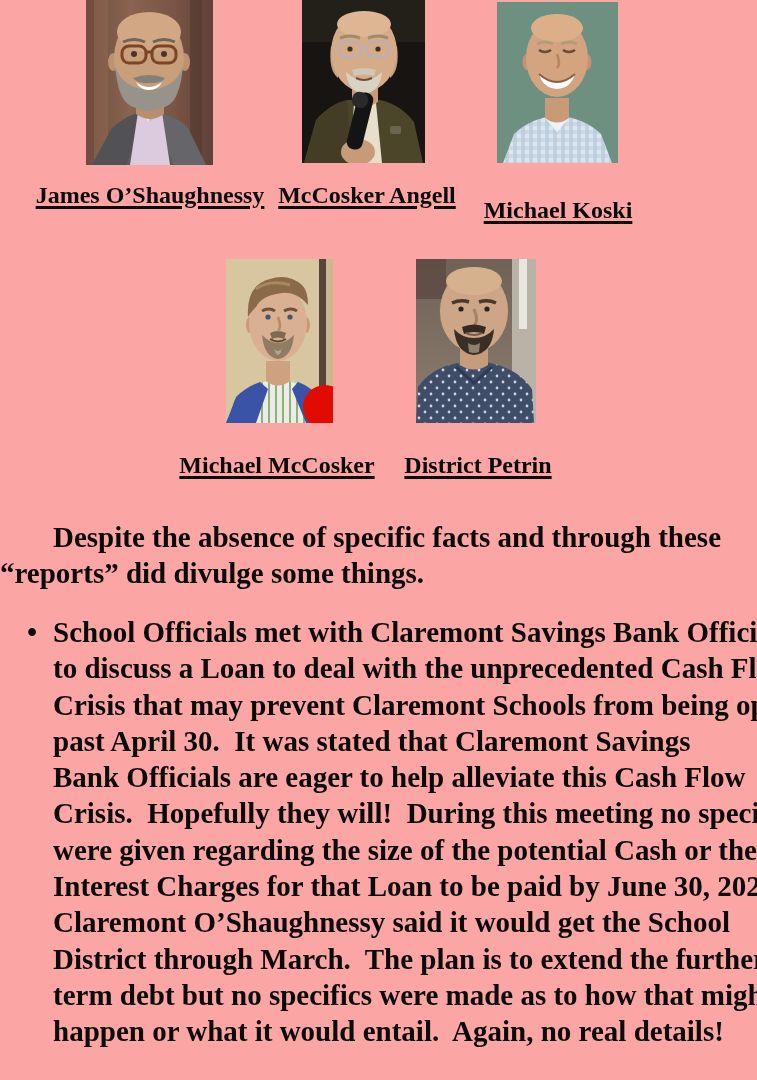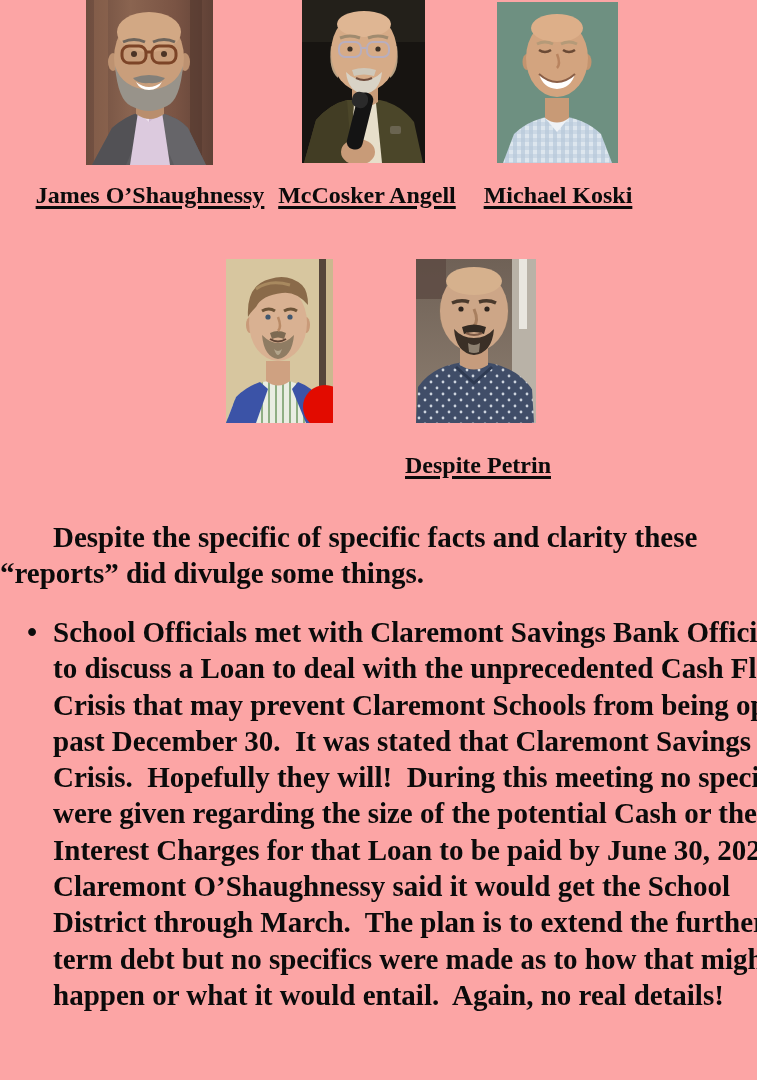--- a/index.html
+++ b/index.html
@@ -126,21 +126,21 @@
       <path d="M64,42 q8,-4 16,0" stroke="#b59a78" stroke-width="3" fill="none"></path>
     </svg>
   </figure>
 
   <div class="caption" style="left:30px;top:181px;">
     <span>James O’Shaughnessy</span>
   </div>
   <div class="caption" style="left:247px;top:181px;">
     <span>McCosker Angell</span>
   </div>
-  <div class="caption" style="left:438px;top:181px;">
+  <div class="caption" style="left:438px;top:196px;">
     <span>Michael Koski</span>
   </div>
 
   <figure class="photo" style="left:226px;top:259px;">
     <svg width="107" height="164" viewBox="0 0 107 164">
       <defs>
         <pattern id="stripe" width="7" height="7" patternUnits="userSpaceOnUse">
           <rect width="7" height="7" fill="#e9ede2"></rect>
           <rect width="2" height="7" fill="#8fae83"></rect>
         </pattern>
@@ -199,36 +199,40 @@
       <circle cx="45" cy="50" r="2.6" fill="#2e241d"></circle>
         <circle cx="71" cy="50" r="2.6" fill="#2e241d"></circle>
       <path d="M58,50 q5,12 0,17" stroke="#a87f5f" stroke-width="3" fill="none"></path>
       <path d="M38,70 Q40,94 58,96 Q76,94 78,70 Q70,79 58,79 Q46,79 38,70 Z" fill="#3a2f26"></path>
       <path d="M46,68 Q58,63 70,68 L68,75 Q58,71 48,75 Z" fill="#332a22"></path>
       <path d="M52,84 Q58,88 64,84 L63,93 Q58,95 53,93 Z" fill="#8d8070"></path>
       <path d="M50,74 q8,4 16,0" stroke="#7c5a46" stroke-width="2" fill="none"></path>
     </svg>
   </figure>
 
+  <div class="caption" style="left:157px;top:451px;">
+    <span>Michael McCosker</span>
+  </div>
   <div class="caption" style="left:358px;top:451px;">
-    <span>Despite Petrin</span>
+    <span>District Petrin</span>
   </div>
 
   <div class="textblock" style="top:519px;">
-    <div class="line indent">Despite the specific of specific facts and clarity these</div>
+    <div class="line indent">Despite the absence of specific facts and through these</div>
     <div class="line">“reports” did divulge some things.</div>
   </div>
 
   <div class="bullet-wrap">
     <span class="bullet-marker">•</span>
     <div class="bullet-text">
       <div class="line">School Officials met with Claremont Savings Bank Officials</div>
       <div class="line">to discuss a Loan to deal with the unprecedented Cash Flow</div>
       <div class="line">Crisis that may prevent Claremont Schools from being open</div>
-      <div class="line">past December 30.  It was stated that Claremont Savings</div>
+      <div class="line">past April 30.  It was stated that Claremont Savings</div>
+      <div class="line">Bank Officials are eager to help alleviate this Cash Flow</div>
       <div class="line">Crisis.  Hopefully they will!  During this meeting no specifics</div>
       <div class="line">were given regarding the size of the potential Cash or the</div>
       <div class="line">Interest Charges for that Loan to be paid by June 30, 2026.</div>
       <div class="line">Claremont O’Shaughnessy said it would get the School</div>
       <div class="line">District through March.  The plan is to extend the further</div>
       <div class="line">term debt but no specifics were made as to how that might</div>
       <div class="line">happen or what it would entail.  Again, no real details!</div>
     </div>
   </div>
 

